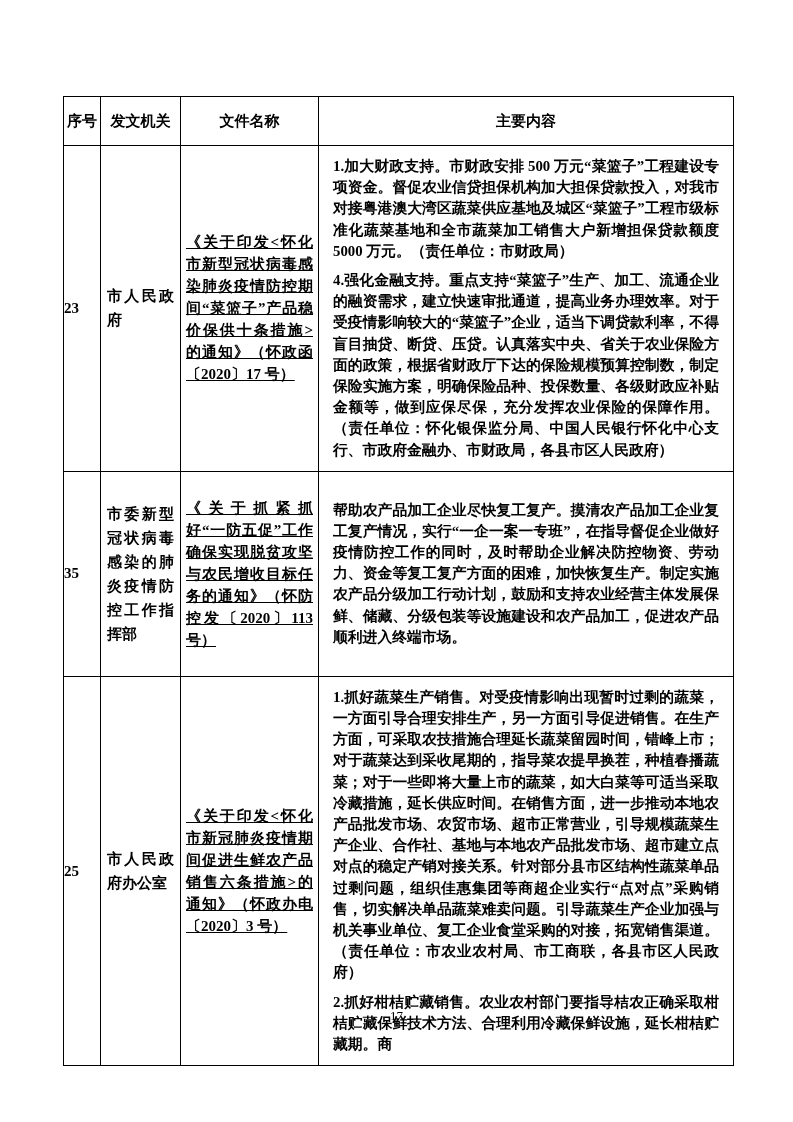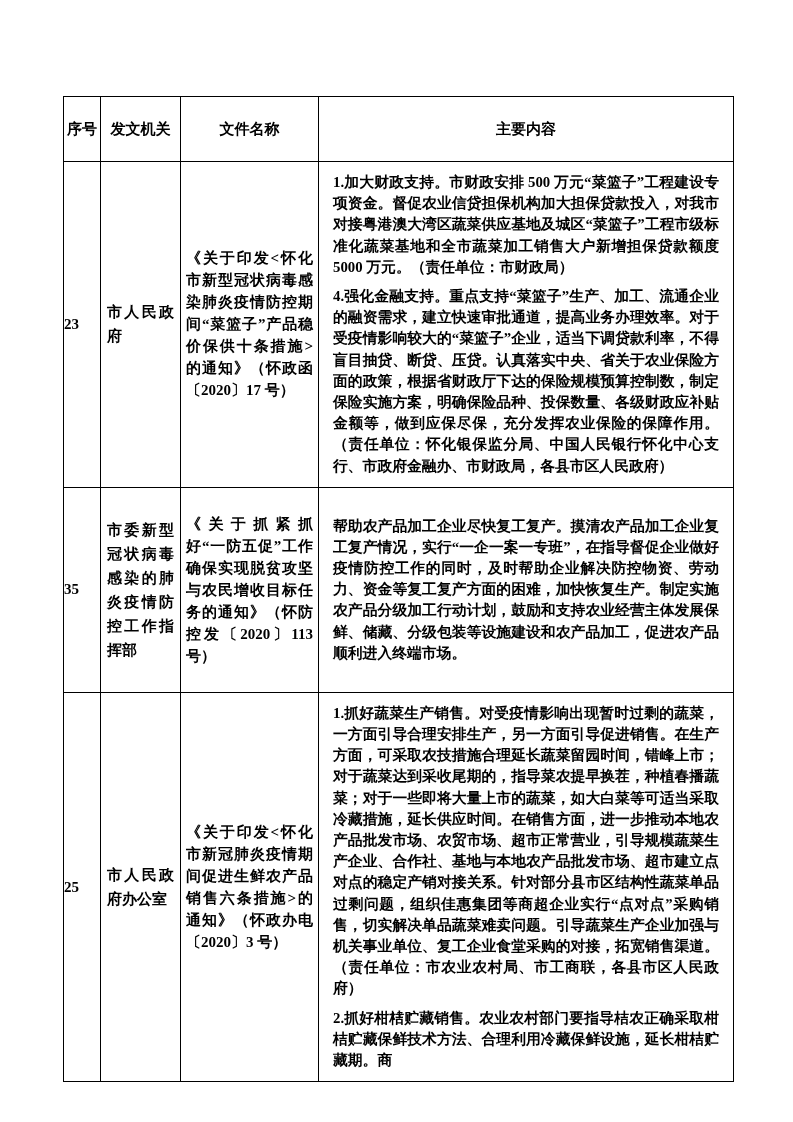--- a/index.html
+++ b/index.html
@@ -26,21 +26,21 @@
     border: 1px solid #000;
     font-weight: bold;
     vertical-align: middle;
     overflow: hidden;
   }
   col.c-no    { width: 37px; }
   col.c-org   { width: 80px; }
   col.c-doc   { width: 138px; }
   col.c-main  { width: 415px; }
 
-  tr.r-header  { height: 65px; margin-top: 27px; }
+  tr.r-header  { height: 49px; margin-top: 27px; }
   tr.r-section { height: 47px; }
   tr.r-23      { height: 297px; }
   tr.r-24      { height: 205px; }
   tr.r-25      { height: 331px; }
 
   .policy-table th {
     font-size: 15px;
     text-align: center;
     line-height: 20px;
     padding: 0 2px;
@@ -60,20 +60,21 @@
     font-size: 15px;
     line-height: 24px;
     text-align: justify;
     padding: 11px 6px;
   }
   td.doc-cell {
     font-size: 15px;
     line-height: 22px;
     text-align: justify;
     padding: 0 5px;
+    text-decoration: underline;
   }
   td.content-cell {
     font-size: 14.8px;
     line-height: 21.2px;
     text-align: justify;
     padding: 2px 6px;
   }
   td.content-cell .para { margin: 8px; }
 
   .page-number {

